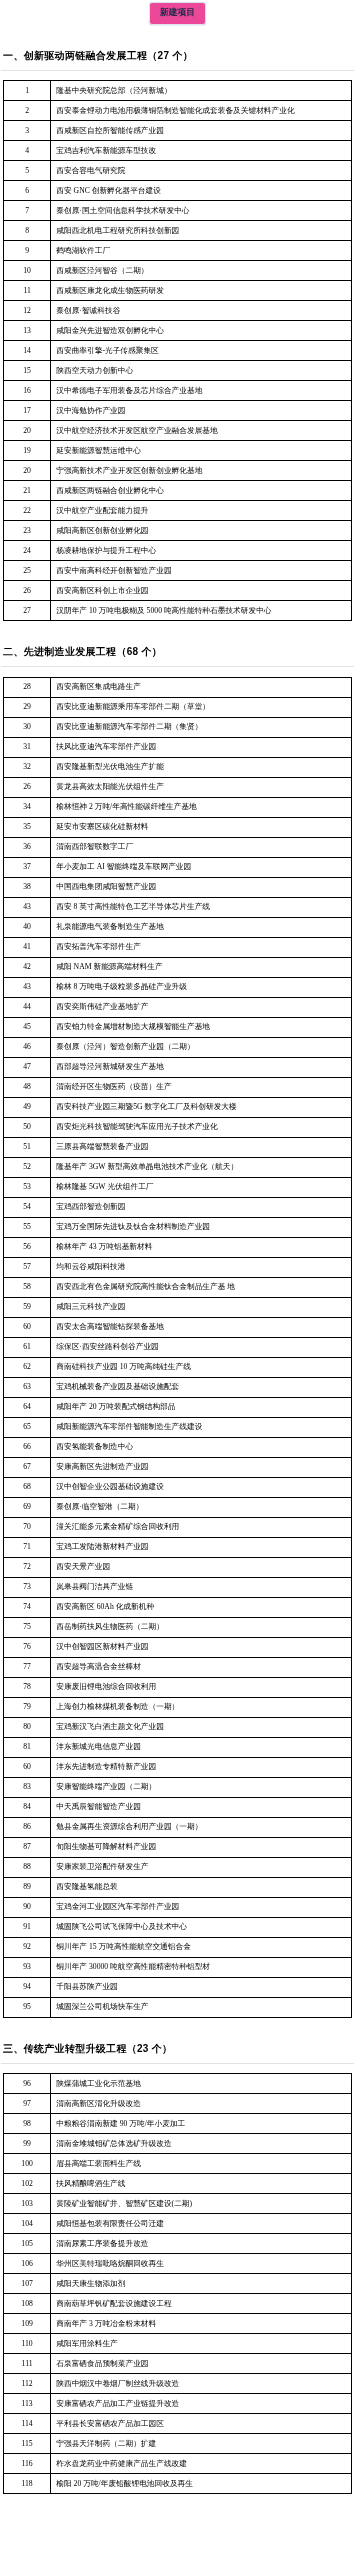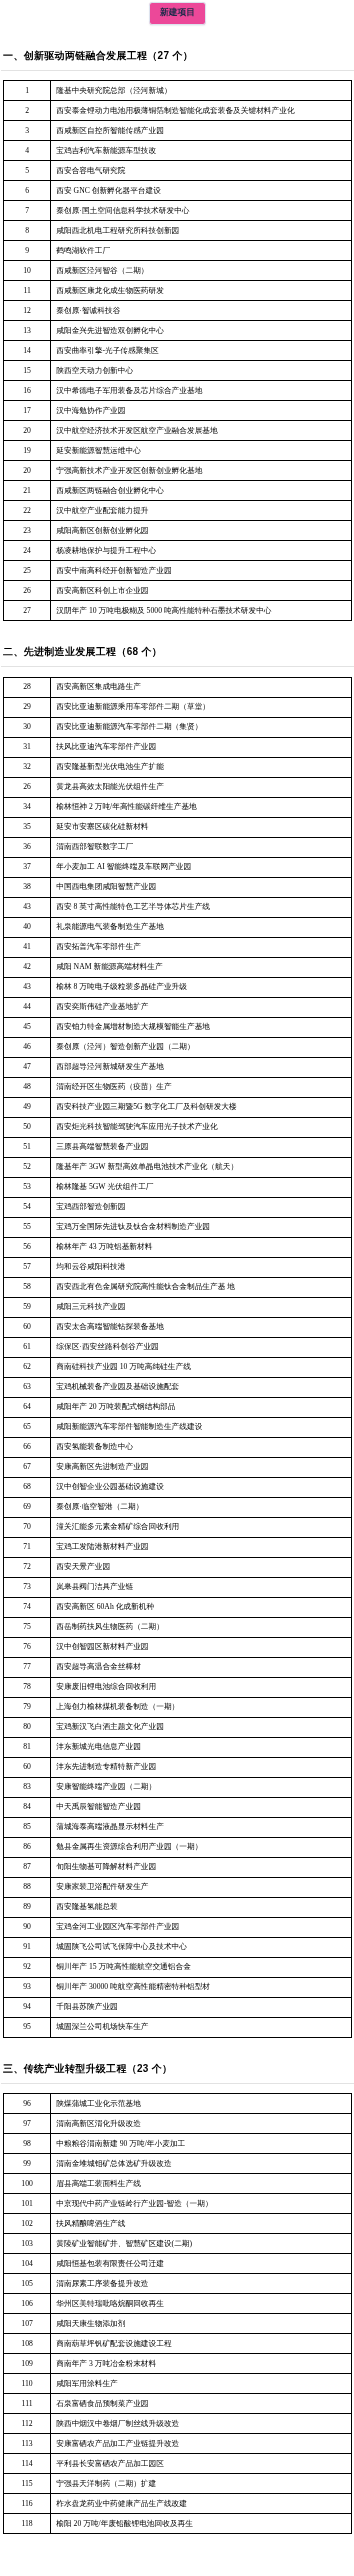--- a/index.html
+++ b/index.html
@@ -373,24 +373,20 @@
           </tr>
           <tr class="row">
             <td class="no">83</td>
             <td class="nm">安康智能终端产业园（二期）</td>
           </tr>
           <tr class="row">
             <td class="no">84</td>
             <td class="nm">中天禹辰智能智造产业园</td>
           </tr>
           <tr class="row">
-            <td class="no">85</td>
-            <td class="nm">蒲城海泰高端液晶显示材料生产</td>
-          </tr>
-          <tr class="row">
             <td class="no">86</td>
             <td class="nm">勉县金属再生资源综合利用产业园（一期）</td>
           </tr>
           <tr class="row">
             <td class="no">87</td>
             <td class="nm">旬阳生物基可降解材料产业园</td>
           </tr>
           <tr class="row">
             <td class="no">88</td>
             <td class="nm">安康家装卫浴配件研发生产</td>
@@ -445,24 +441,20 @@
           </tr>
           <tr class="row">
             <td class="no">99</td>
             <td class="nm">渭南金堆城钼矿总体选矿升级改造</td>
           </tr>
           <tr class="row">
             <td class="no">100</td>
             <td class="nm">眉县高端工装面料生产线</td>
           </tr>
           <tr class="row">
-            <td class="no">101</td>
-            <td class="nm">中京现代中药产业链岭行产业园-智造（一期）</td>
-          </tr>
-          <tr class="row">
             <td class="no">102</td>
             <td class="nm">扶风精酿啤酒生产线</td>
           </tr>
           <tr class="row">
             <td class="no">103</td>
             <td class="nm">黄陵矿业智能矿井、智慧矿区建设(二期)</td>
           </tr>
           <tr class="row">
             <td class="no">104</td>
             <td class="nm">咸阳恒基包装有限责任公司迁建</td>

